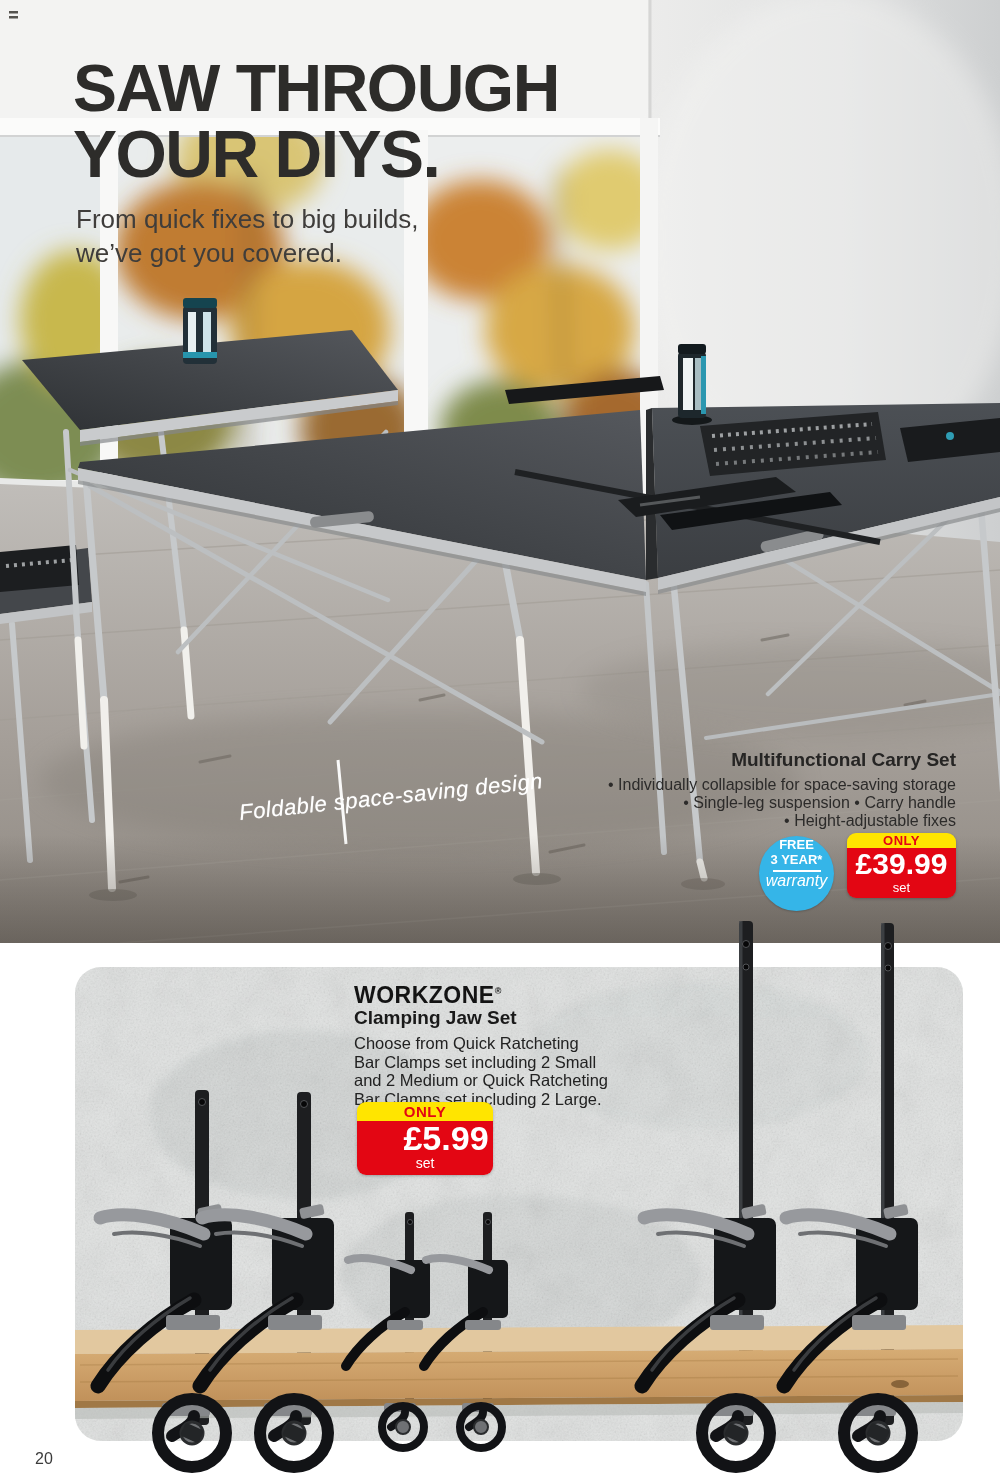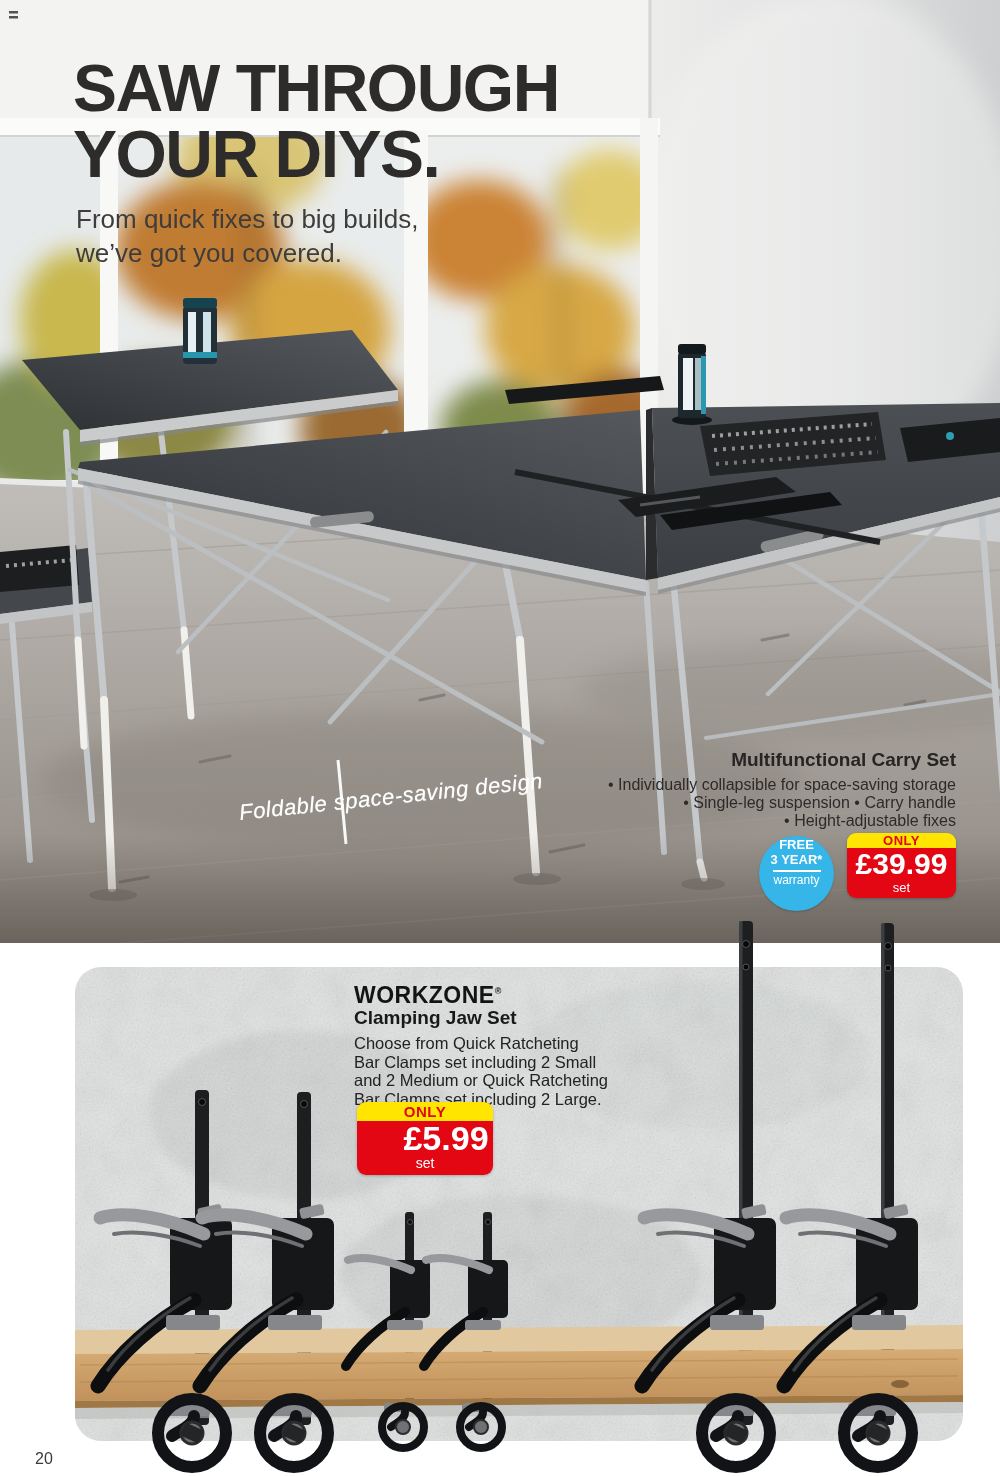--- a/index.html
+++ b/index.html
@@ -21,21 +21,21 @@
   .product-info{position:absolute;right:44px;top:749px;text-align:right;}
   .product-info .title{font-size:19px;font-weight:bold;color:#262524;margin-bottom:5px;}
   .product-info .feat{font-size:16px;line-height:18px;color:#2c2b2a;}
 
   
   .badge{position:absolute;left:759px;top:836px;width:75px;height:75px;border-radius:50%;
          background:#35b5e8;color:#fff;text-align:center;box-shadow:0 1px 2px rgba(0,0,0,.2);}
   .badge .l1{font-size:13px;font-weight:bold;line-height:14px;margin-top:2px;}
   .badge .l2{font-size:13px;font-weight:bold;line-height:15px;}
   .badge .rule{width:48px;height:2px;background:#fff;margin:3px auto 2px auto;}
-  .badge .l3{font-size:12px;line-height:13px;}
+  .badge .l3{font-size:16px;line-height:13px;font-style:italic;}
 
   
   .tag{position:absolute;border-radius:9px;overflow:hidden;text-align:center;
        box-shadow:0 1px 3px rgba(0,0,0,.25);}
   .tag .only{background:#ffe500;color:#e30613;font-weight:bold;}
   .tag .body{background:#e30613;color:#ffffff;}
   .tag .amount{font-weight:bold;}
   .tag-table{left:847px;top:833px;width:109px;}
   .tag-table .only{font-size:13px;line-height:15px;letter-spacing:.5px;}
   .tag-table .amount{font-size:30px;line-height:32px;}

